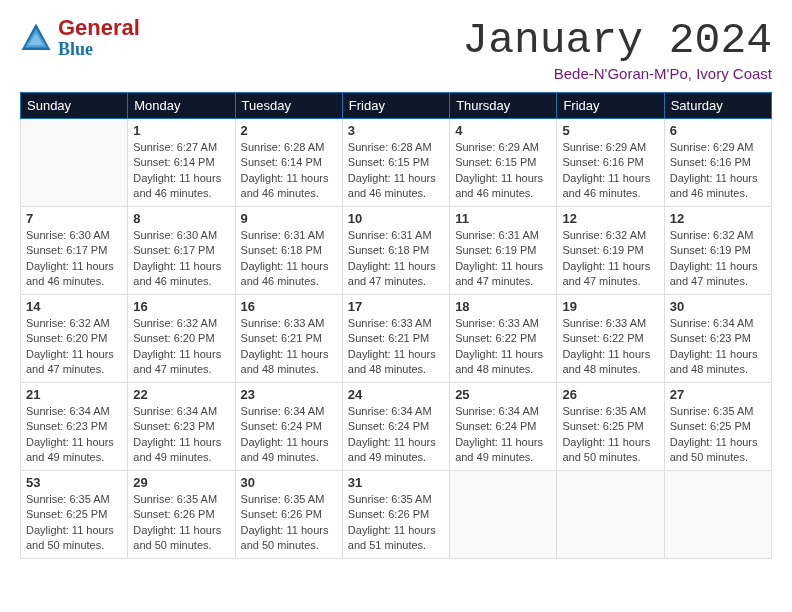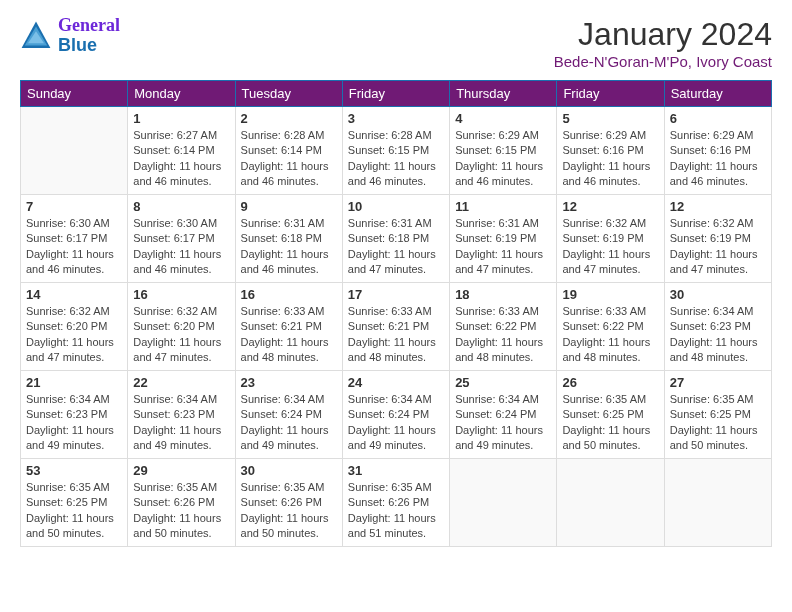--- a/index.html
+++ b/index.html
@@ -24,54 +24,55 @@
       display: flex;
       align-items: center;
       gap: 2px;
     }
     .logo-text {
       display: flex;
       flex-direction: column;
       line-height: 1.1;
     }
     .logo-general {
-      font-size: 18px;
+      font-size: 22px;
       font-weight: bold;
-      color: #6d28d9;
-      font-family: Liberation Serif, serif;
+      color: #b91c1c;
     }
     .logo-blue {
       font-size: 18px;
       font-weight: bold;
       color: #1a6faf;
+      font-family: Liberation Serif, serif;
     }
     .logo-icon {
       width: 32px;
       height: 32px;
       margin-right: 4px;
     }
     .title-block {
       text-align: right;
     }
     .month-title {
-      font-size: 32px;
+      font-size: 43px;
       font-weight: 300;
       color: #333;
+      font-family: Liberation Mono, monospace;
     }
     .location {
       font-size: 15px;
       color: #701a75;
     }
     table {
       width: 100%;
       border-collapse: collapse;
       table-layout: fixed;
     }
     th {
-      background-color: #701a75;
+      background-color: #0f172a;
       color: white;
       text-align: left;
       padding: 5px 6px;
       font-size: 13px;
       font-weight: normal;
       border: 1px solid #1a6faf;
     }
     td {
       border: 1px solid #ddd;
       vertical-align: top;

